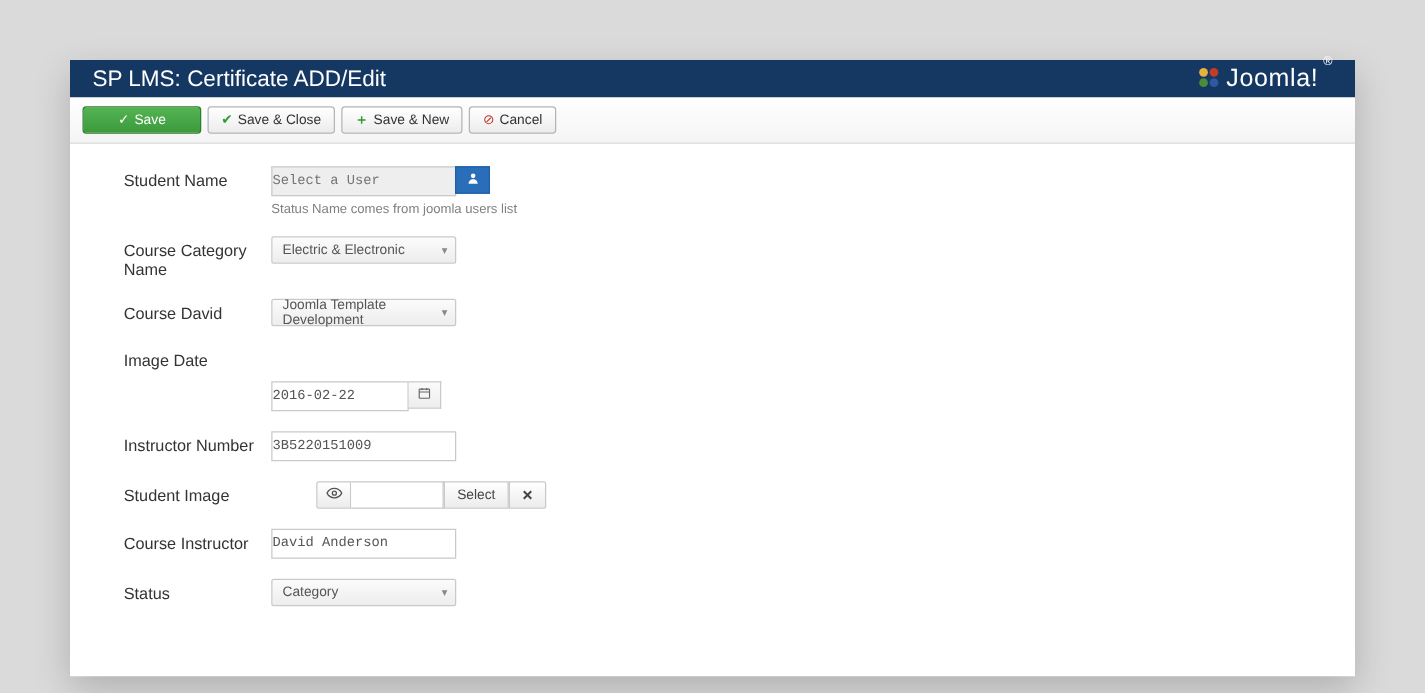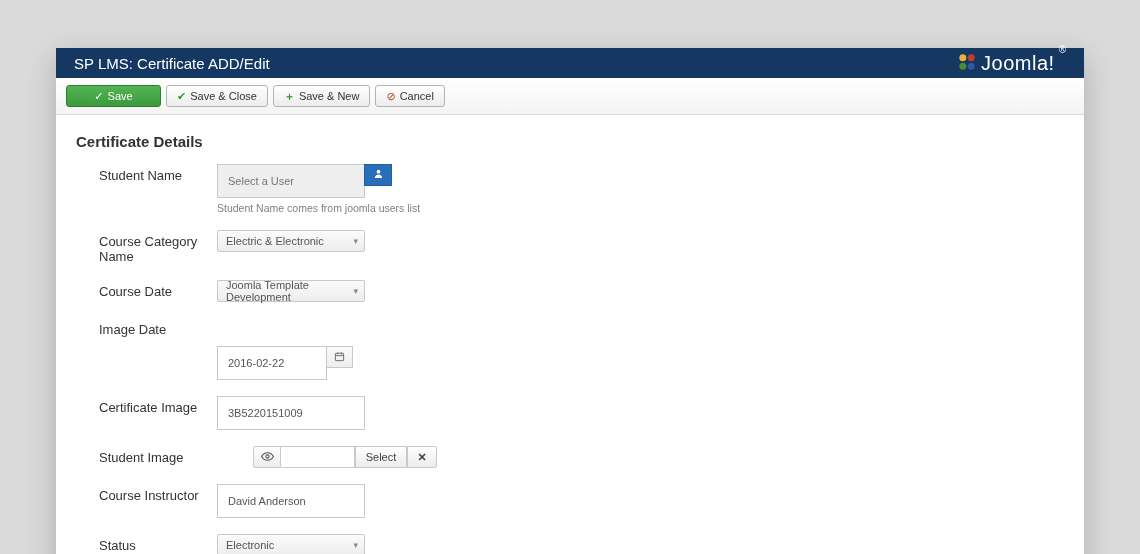--- a/index.html
+++ b/index.html
@@ -17,21 +17,21 @@
   .header {
     background: #153863;
     color: #fff;
     display: flex;
     align-items: center;
     justify-content: space-between;
     padding: 6px 18px;
     height: 30px;
   }
   .header-title {
-    font-size: 15px;
+    font-size: 18px;
     font-weight: 400;
     white-space: nowrap;
   }
   .brand {
     display: flex;
     gap: 4px;
   }
   .brand-logo svg { display: block; }
   .brand-text {
     font-size: 20px;
@@ -95,27 +95,28 @@
   }
   .form-field {
     display: flex;
     flex-direction: column;
     gap: 4px;
   }
   .inline {
     display: flex;
   }
   .input-text {
-    height: 34px;
+    height: 24px;
     border: 1px solid #c9c9c9;
     background: #fff;
     font-size: 11px;
-    padding: 0 10px;
+    padding: 0 0;
     color: #555;
     outline: none;
+    font-family: Liberation Mono, monospace;
   }
   .w148 { width: 148px; }
   .w110 { width: 110px; }
   .readonly {
     background: #eee;
     color: #999;
   }
   .mini-btn {
     height: 22px;
     width: 28px;
@@ -228,51 +229,50 @@
       <span class="ic ic-plus">＋</span>
       <span>Save &amp; New</span>
     </button>
     <button class="btn">
       <span class="ic ic-red">⊘</span>
       <span>Cancel</span>
     </button>
   </div>
 
   <div class="content">
-    <div class="section-title">Certificate Details</div>
 
     <div class="form-row">
       <div class="form-label">Student Name</div>
       <div class="form-field">
         <div class="inline">
           <input class="input-text w148 readonly" readonly="" placeholder="Select a User" style="">
           <span class="mini-btn">
             <span>
               <svg width="11" height="11" viewBox="0 0 24 24" fill="#fff">
                   <circle cx="12" cy="8" r="4"></circle>
                   <path d="M4 22c0-4.4 3.6-8 8-8s8 3.6 8 8"></path>
                 </svg>
             </span>
           </span>
         </div>
-        <div class="help-text">Student Name comes from joomla users list</div>
+        <div class="help-text">Status Name comes from joomla users list</div>
       </div>
     </div>
 
     <div class="form-row">
       <div class="form-label">Course Category Name</div>
       <div class="form-field">
         <div class="select w148">
           <span>Electric &amp; Electronic</span>
         </div>
       </div>
     </div>
 
     <div class="form-row">
-      <div class="form-label">Course Date</div>
+      <div class="form-label">Course David</div>
       <div class="form-field">
         <div class="select w148">
           <span>Joomla Template Development</span>
         </div>
       </div>
     </div>
 
     <div class="form-row">
       <div class="form-label">Image Date</div>
       <div class="form-field">
@@ -286,21 +286,21 @@
                   <line x1="8" y1="3" x2="8" y2="7"></line>
                   <line x1="16" y1="3" x2="16" y2="7"></line>
                 </svg>
             </span>
           </span>
         </div>
       </div>
     </div>
 
     <div class="form-row">
-      <div class="form-label">Certificate Image</div>
+      <div class="form-label">Instructor Number</div>
       <div class="form-field">
         <input class="input-text w148" value="3B5220151009" style="">
       </div>
     </div>
 
     <div class="form-row">
       <div class="form-label">Student Image</div>
       <div class="form-field">
         <div class="img-group">
           <span class="eye-btn">
@@ -326,19 +326,19 @@
       <div class="form-label">Course Instructor</div>
       <div class="form-field">
         <input class="input-text w148" value="David Anderson" style="">
       </div>
     </div>
 
     <div class="form-row">
       <div class="form-label">Status</div>
       <div class="form-field">
         <div class="select w148">
-          <span>Electronic</span>
+          <span>Category</span>
         </div>
       </div>
     </div>
 
   </div>
 </div>
 
 </body></html>

